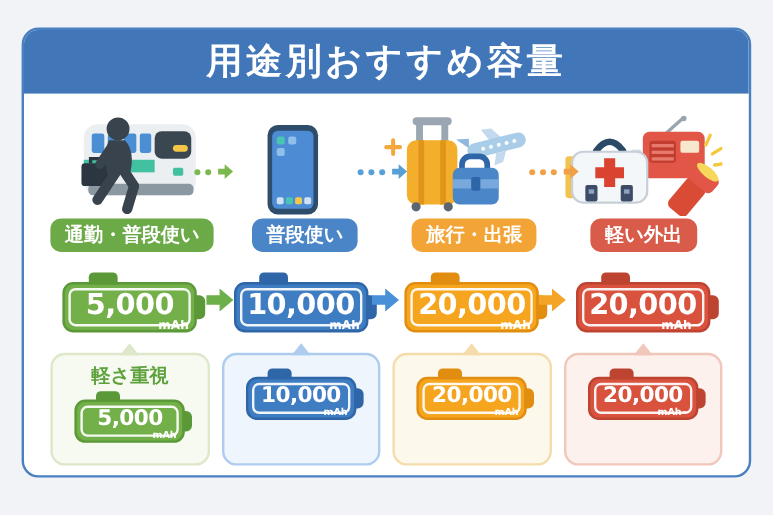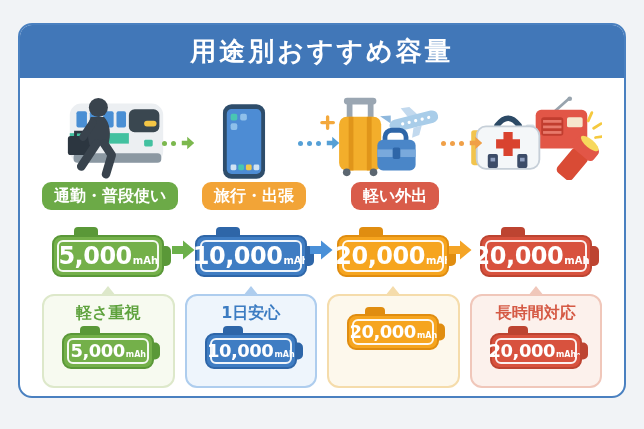--- a/index.html
+++ b/index.html
@@ -8,21 +8,21 @@
     width:644px; height:429px;
     font-family:"DejaVu Sans","Liberation Sans",sans-serif;
     background:#f1f3f6;
   }
   .page { position:relative; width:644px; height:429px; background:var(--page-bg,#f1f3f6); overflow:hidden; }
   .card {
     position:absolute; left:18px; top:23px; width:608px; height:375px;
     background:#fff; border:2px solid var(--card-bd,#4a80c0); border-radius:14px; overflow:hidden;
   }
   .header { height:53px; background:var(--header-bg,#4177b8); display:flex; align-items:center; justify-content:center; }
-  .title { margin:2px; color:#fff; font-size:26px; font-weight:bold; letter-spacing:3px; }
+  .title { margin:2px; color:#fff; font-size:30px; font-weight:bold; letter-spacing:3px; }
   .card-body { padding:6px 22px 0; }
 
   .row { position:relative; display:grid; grid-template-columns:repeat(4,1fr); column-gap:10px; }
   .cell { display:flex; justify-content:center; }
 
   
   .icons-row { height:96px; align-items:end; justify-items:center; }
   .icon-box { display:flex; align-items:flex-end; }
   .darrow { position:absolute; display:flex; align-items:center; top:52px; }
   .darrow .d { width:5px; height:5px; border-radius:50%; background:currentColor; margin-right:4px; }
@@ -49,21 +49,21 @@
     content:""; position:absolute; top:-10px; left:18%; width:24px; height:10px;
     background:var(--dark,#666); border-radius:4px 4px 0 0;
   }
   .bat::after { 
     content:""; position:absolute; right:-9px; top:50%; transform:translateY(-50%);
     width:9px; height:20px; background:var(--dark,#666); border-radius:0 5px 5px 0;
   }
   .bat-inner {
     position:absolute; top:3px; left:3px; right:3px; bottom:3px;
     border:2px solid rgba(255,255,255,.92); border-radius:6px;
-    display:flex; align-items:center; justify-content:center;
+    display:flex; align-items:center; justify-content:space-between;flex-direction:column;
   }
   .cap { color:#fff; font-weight:bold; font-size:24px; line-height:1; letter-spacing:-0.5px; }
   .unit { color:#fff; font-weight:bold; font-size:10px; margin-left:1px; align-self:flex-end; margin-bottom:4px; white-space:nowrap; }
   .bat.small { width:92px; height:36px; }
   .bat.small::before { width:20px; height:9px; top:-9px; }
   .bat.small::after { width:8px; height:17px; right:-8px; }
   .bat.small .cap { font-size:18px; }
   .bat.small .unit { font-size:8px; margin-bottom:3px; }
 
   .block-arrow { position:absolute; width:28px; height:22px; top:14px; }
@@ -217,20 +217,21 @@
             <i class="d"></i>
             <i class="d"></i>
           <svg viewBox="0 0 20 18">
               <path d="M2 6 h7 V1 L18 9 9 17 V12 H2 z"></path>
             </svg>
         </span>
       </div>
 
       <div class="row pills-row">
         <div class="pill" style="--pill: #6caa47;">通勤・普段使い</div>
+        <div class="pill" style="--pill: #4a85c8;">普段使い</div>
         <div class="pill" style="--pill: #f2a437;">旅行・出張</div>
         <div class="pill" style="--pill: #d95c4a;">軽い外出</div>
       </div>
 
       <div class="row bats-row">
         <div class="cell">
             <div class="bat" style="--accent: #74b04a; --dark: #5a9838;">
           <div class="bat-inner">
                 <span class="cap">5,000</span>
                 <span class="unit">mAh</span>
@@ -283,38 +284,36 @@
         <div class="bubble" style="--bg: #f7faf0; --bd: #dde8ca; --tt: #5ea23d; --accent: #74b04a; --dark: #5a9838;">
           <div class="bubble-title">軽さ重視</div>
           <div class="bat small">
             <div class="bat-inner">
                 <span class="cap">5,000</span>
                 <span class="unit">mAh</span>
               </div>
           </div>
         </div>
         <div class="bubble" style="--bg: #eef5fc; --bd: #aecdee; --tt: #3c7cc2; --accent: #3f7dc3; --dark: #2e66a8;">
-          <div class="bubble-title">1日安心</div>
           <div class="bat small">
             <div class="bat-inner">
                 <span class="cap">10,000</span>
                 <span class="unit">mAh</span>
               </div>
           </div>
         </div>
         <div class="bubble" style="--bg: #fdf8ec; --bd: #f5dcab; --tt: #ee9b26; --accent: #f6a51f; --dark: #e08d10;">
           <div class="bat small">
             <div class="bat-inner">
                 <span class="cap">20,000</span>
                 <span class="unit">mAh</span>
               </div>
           </div>
         </div>
         <div class="bubble" style="--bg: #fcf1ec; --bd: #f0c7ba; --tt: #d55a45; --accent: #d8523e; --dark: #bd4431;">
-          <div class="bubble-title">長時間対応</div>
           <div class="bat small">
             <div class="bat-inner">
                 <span class="cap">20,000</span>
                 <span class="unit">mAh~</span>
               </div>
           </div>
         </div>
       </div>
 
     </div>

